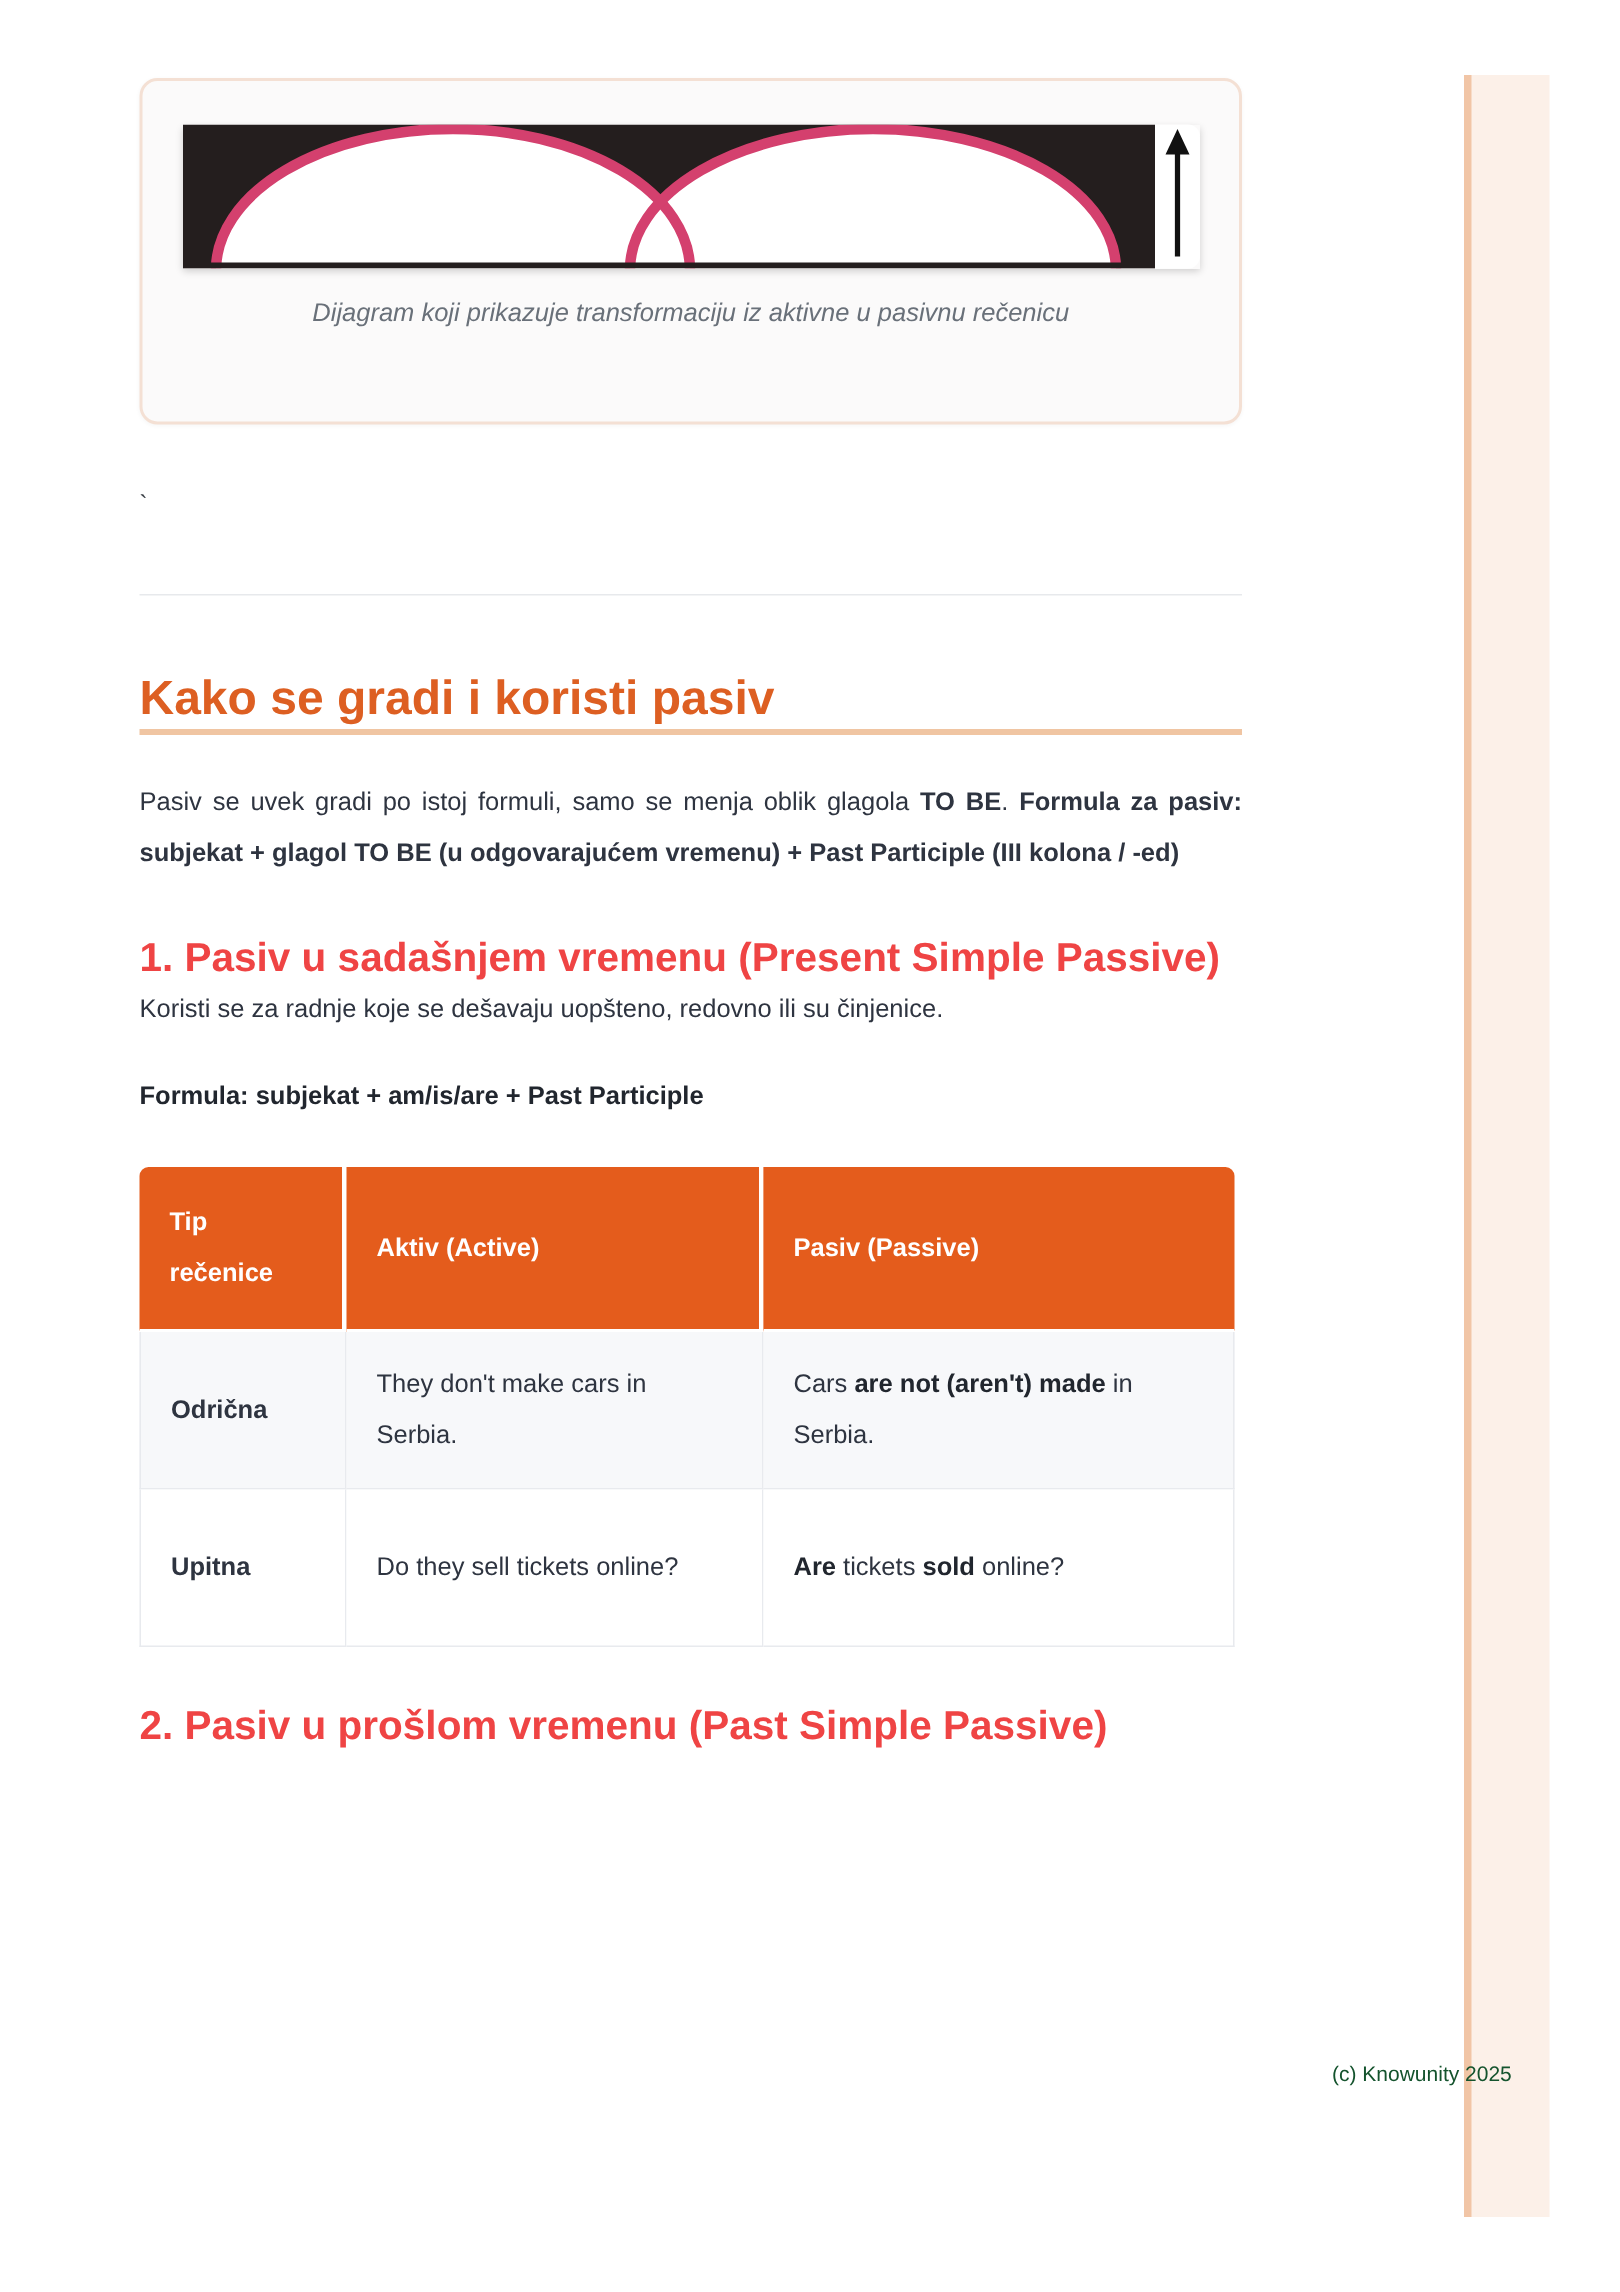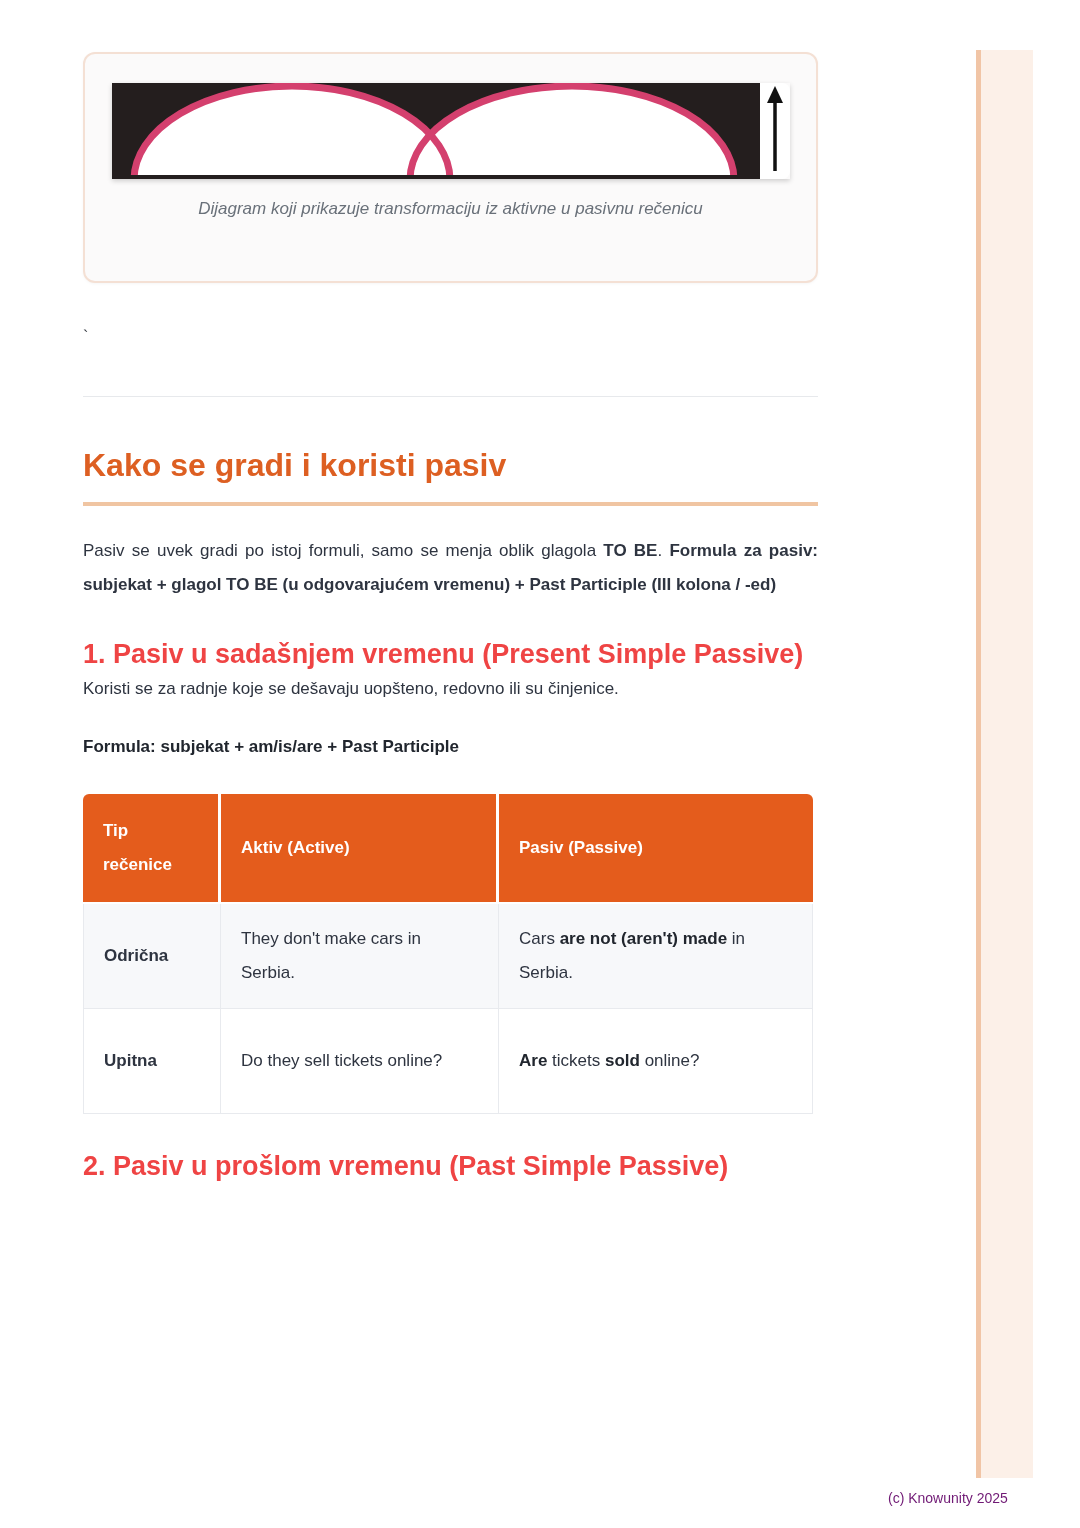--- a/index.html
+++ b/index.html
@@ -8,21 +8,21 @@
     position: relative;
     width: 1080px;
     height: 1528px;
     background: #ffffff;
     font-family: "Liberation Sans", sans-serif;
     color: #2e3440;
     overflow: hidden;
   }
   .content {
     position: absolute;
-    left: 83px;
+    left: 93px;
     top: 0;
     width: 735px;
   }
 
   
   .figure-card {
     margin-top: 52px;
     width: 735px;
     height: 231px;
     background: #fbfafa;
@@ -67,21 +67,21 @@
     margin-top: 44px;
     border: none;
     border-top: 1px solid #e7e9ec;
   }
   .h1 {
     margin-top: 47px;
     font-size: 32px;
     line-height: 42px;
     font-weight: 700;
     color: #dd5f22;
-    padding-bottom: 16px;
+    padding-bottom: 0;
     border-bottom: 4px solid #f0c5a2;
   }
   .para {
     margin-top: 28px;
     font-size: 17px;
     line-height: 34px;
     text-align: justify;
     color: #2e3440;
   }
   .para strong, .formula, .cell-type { font-weight: 700; }
@@ -153,23 +153,23 @@
     left: 976px;
     top: 50px;
     width: 57px;
     height: 1428px;
     background: #fcf0e8;
     border-left: 5px solid #f1c5a6;
   }
   .copyright {
     position: absolute;
     left: 888px;
-    top: 1490px;
+    top: 1374px;
     font-size: 14px;
-    color: #701a75;
+    color: #14532d;
     z-index: 5;
     white-space: nowrap;
   }
 </style>
 </head>
 <body>
 
 <div class="page">
   <div class="content">
 

